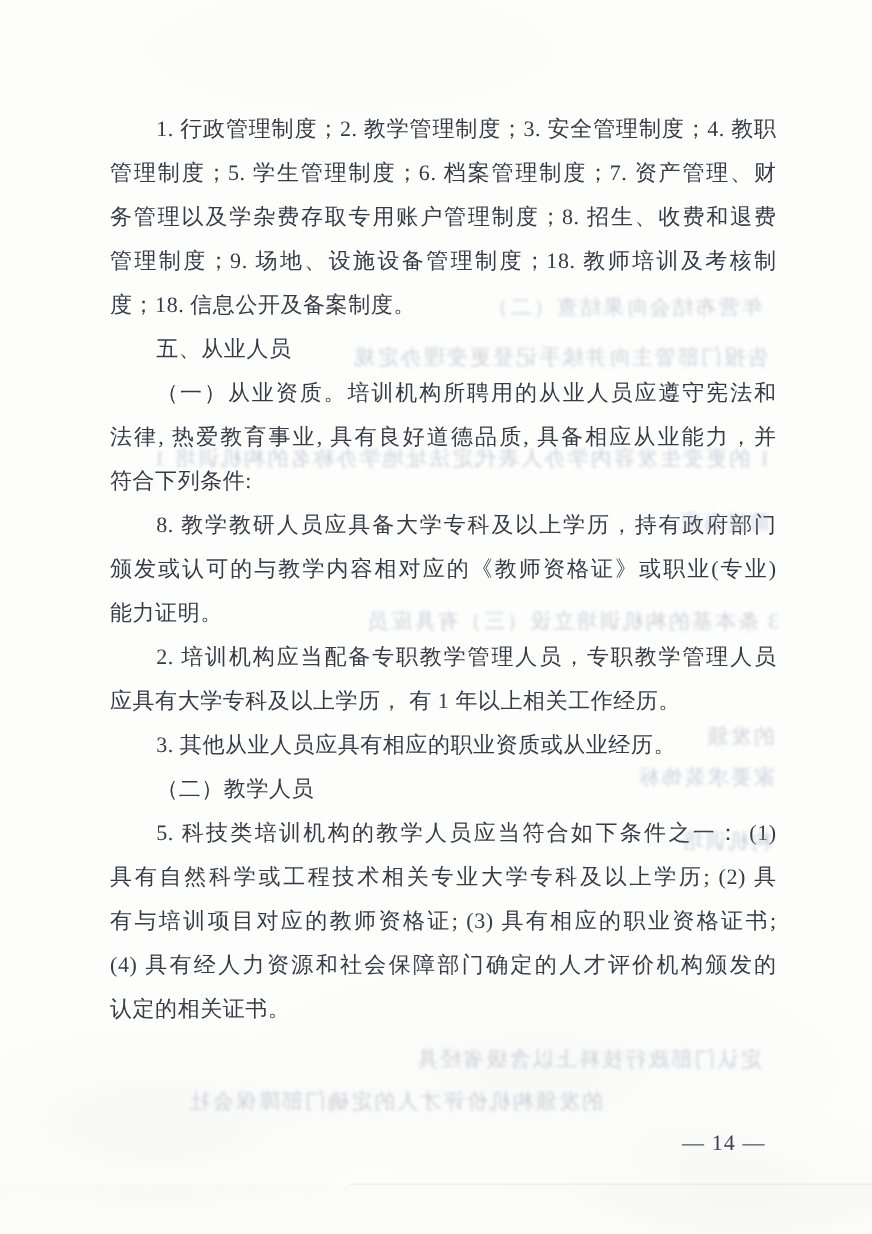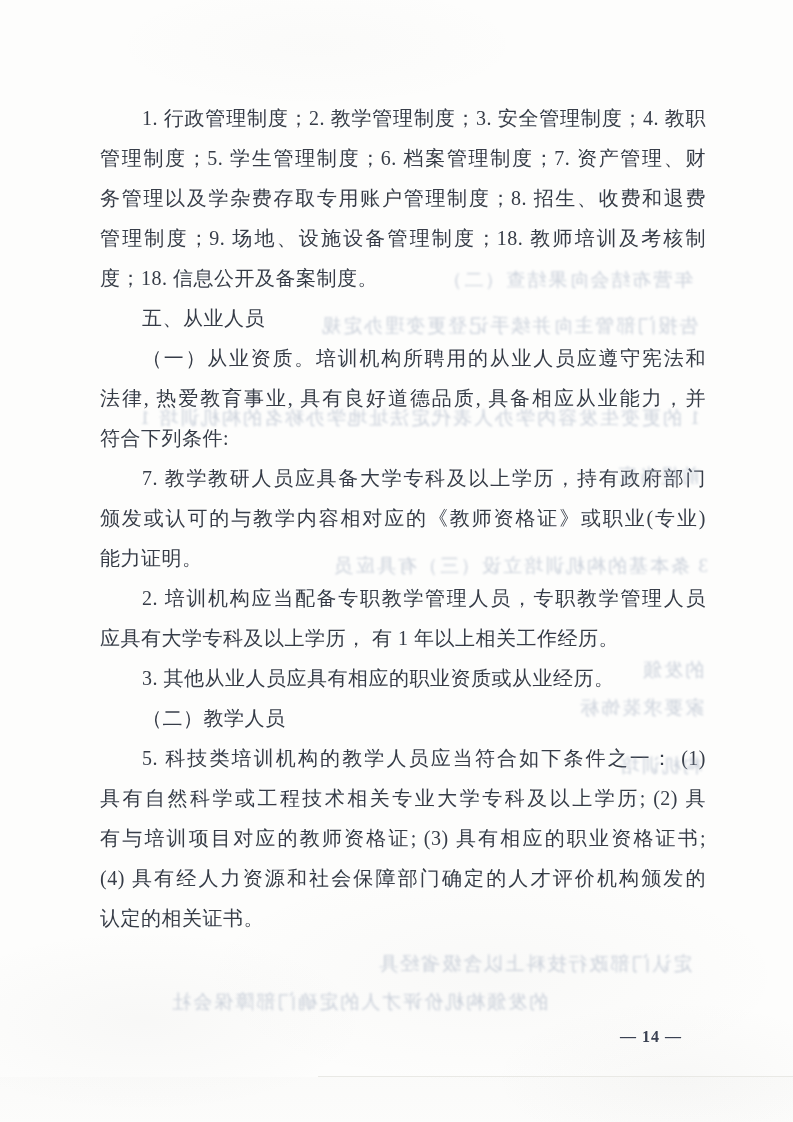--- a/index.html
+++ b/index.html
@@ -61,25 +61,24 @@
   .g4 { top: 552px; left: 230px; width: 478px; }
   .g5 { top: 656px; left: 612px; width: 92px; }
   .g6 { top: 694px; left: 548px; width: 156px; }
   .g7 { top: 752px; left: 590px; width: 112px; }
   .g8 { top: 950px; left: 298px; width: 394px; }
   .g9 { top: 988px; left: 110px; width: 438px; }
   .page-number {
     position: absolute;
     top: 1028px;
     left: 620px;
-    font-size: 16px;
+    font-size: 20px;
     letter-spacing: 1px;
     color: #3a4152;
     font-family: "Liberation Serif", "DejaVu Serif", serif;
-    font-weight: bold;
   }
   .scan-edge-line {
     position: absolute;
     top: 1076px;
     left: 318px;
     width: 475px;
     height: 1px;
     background: #e9e9e5;
   }
   .scan-bottom-shade {
@@ -103,21 +102,21 @@
     <div class="line">务管理以及学杂费存取专用账户管理制度；8. 招生、收费和退费</div>
     <div class="line">管理制度；9. 场地、设施设备管理制度；18. 教师培训及考核制</div>
     <div class="line last">度；18. 信息公开及备案制度。</div>
 
     <div class="line indent last">五、从业人员</div>
 
     <div class="line indent">（一）从业资质。培训机构所聘用的从业人员应遵守宪法和</div>
     <div class="line">法律, 热爱教育事业, 具有良好道德品质, 具备相应从业能力，并</div>
     <div class="line last">符合下列条件:</div>
 
-    <div class="line indent">7. 教学教研人员应具备大学专科及以上学历，持有政府部门</div>
+    <div class="line indent">8. 教学教研人员应具备大学专科及以上学历，持有政府部门</div>
     <div class="line">颁发或认可的与教学内容相对应的《教师资格证》或职业(专业)</div>
     <div class="line last">能力证明。</div>
 
     <div class="line indent">2. 培训机构应当配备专职教学管理人员，专职教学管理人员</div>
     <div class="line last">应具有大学专科及以上学历， 有 1 年以上相关工作经历。</div>
 
     <div class="line indent last">3. 其他从业人员应具有相应的职业资质或从业经历。</div>
 
     <div class="line indent last">（二）教学人员</div>
 

